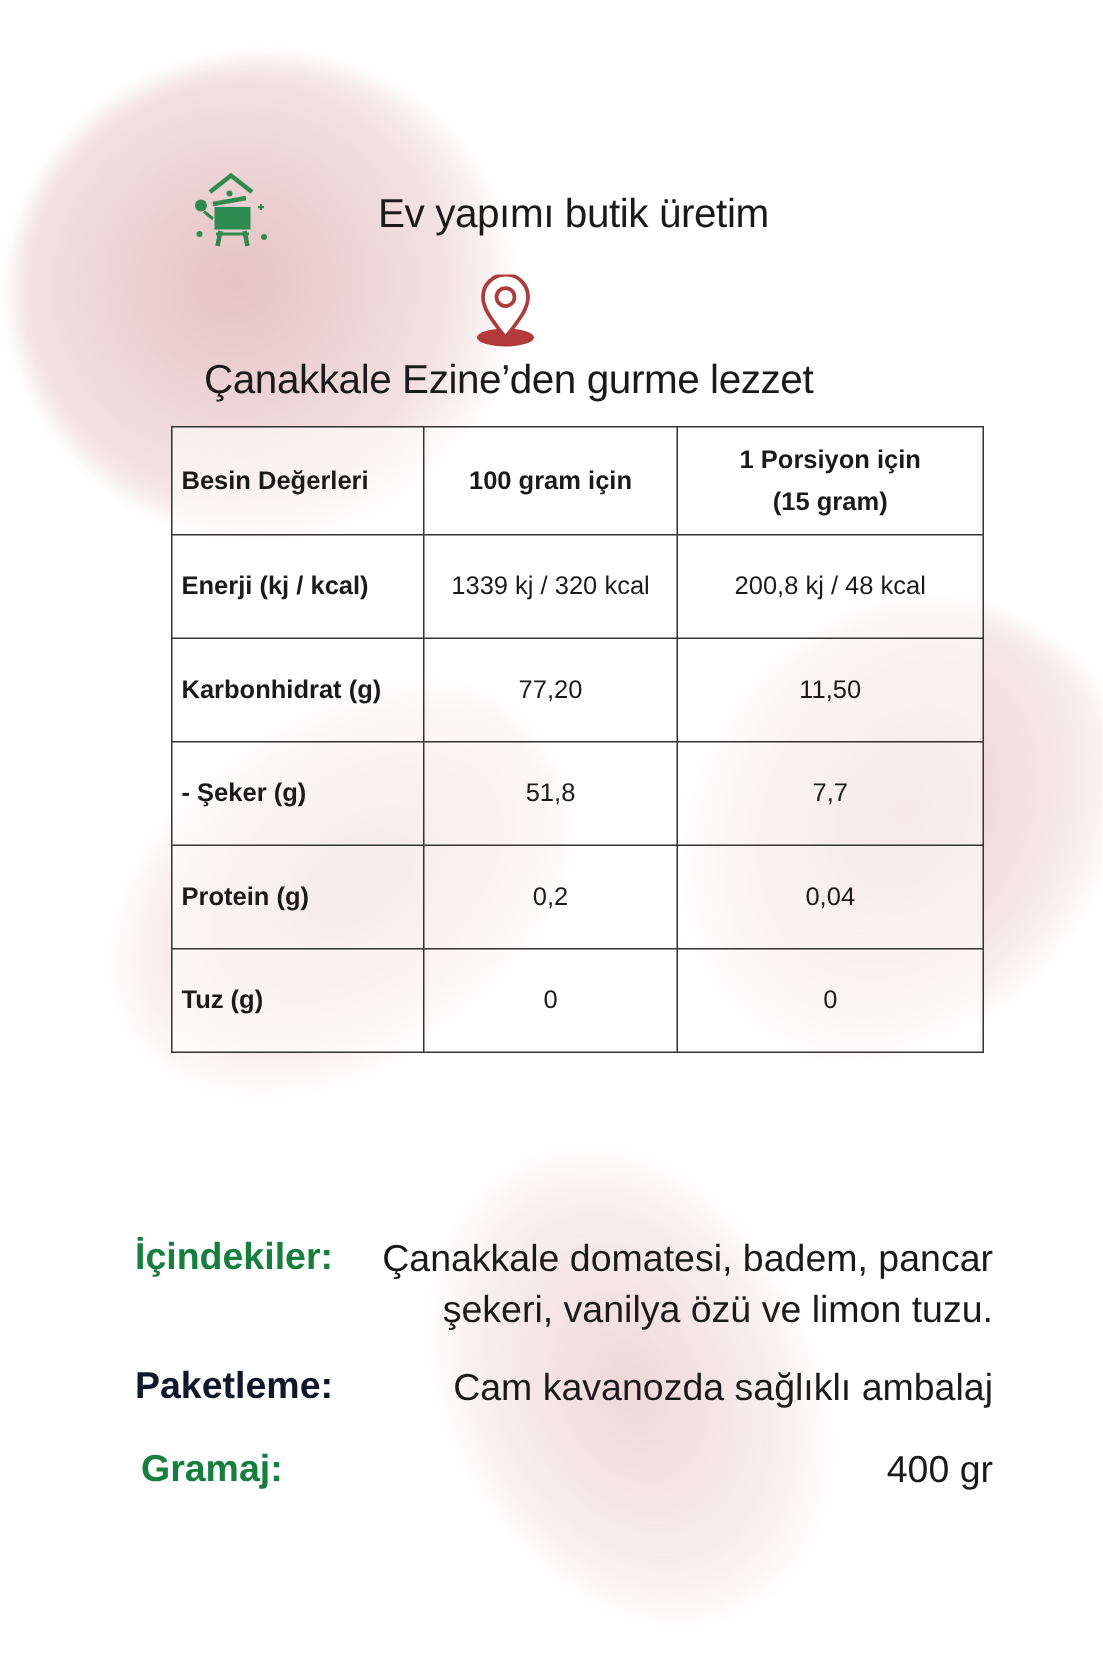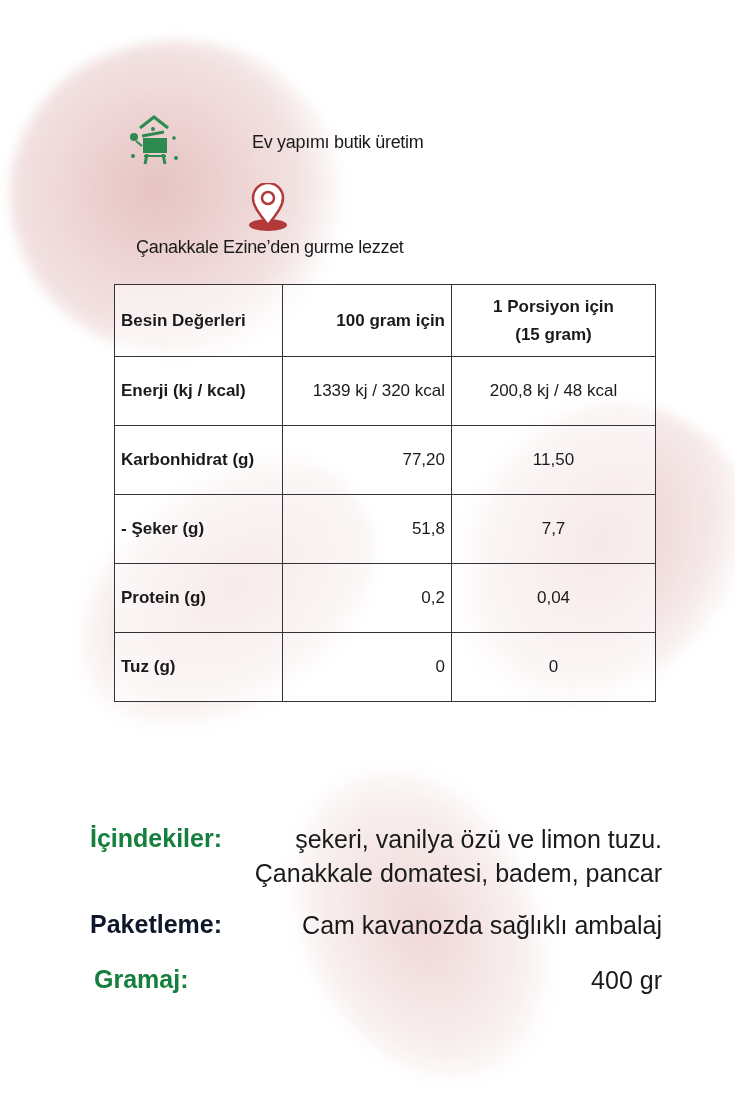--- a/index.html
+++ b/index.html
@@ -27,21 +27,21 @@
     }
     .blob4 {
       left:300px; top:760px; width:240px; height:330px;
       background:radial-gradient(ellipse at 50% 50%, rgba(196,100,100,0.26), rgba(200,120,120,0.12) 55%, rgba(255,255,255,0) 75%);
       transform:rotate(-25deg); border-radius:50% 50% 45% 55%;
     }
     .feature { position:absolute; display:flex; align-items:center; }
     .feature-1 { left:128px; top:112px; }
     .feature-2 { left:132px; top:183px;flex-direction:column; }
     .feature-text {
-      font-size:18px; color:#1a1a1a; white-space:nowrap;
+      font-size:27px; color:#1a1a1a; white-space:nowrap;
       letter-spacing:-0.3px;
     }
     .feature-1 .feature-text { margin-left:72px; }
     .feature-2 .feature-text { margin-left:4px; }
     .icon { display:inline-block; }
 
     table.nutrition {
       position:absolute; left:114px; top:284px;
       width:542px; border-collapse:collapse;
       font-size:17px;
@@ -49,21 +49,21 @@
     table.nutrition td, table.nutrition th {
       border:1.3px solid #333;
       height:68px; padding:0 6px;
       background:rgba(255,255,255,0.55);
       font-weight:normal;
     }
     table.nutrition th { text-align:center; font-weight:bold; }
     table.nutrition th.first, table.nutrition td.first {
       text-align:left; font-weight:bold; width:155px; padding-left:6px;
     }
-    table.nutrition .c2 { width:156px; text-align:right; }
+    table.nutrition .c2 { width:156px; text-align:center; }
     table.nutrition .c3 { text-align:center; }
     table.nutrition tr.head th { height:71px; line-height:28px; }
 
     .info-row { position:absolute; left:0; width:735px; font-size:25px; }
     .info-label { position:absolute; font-weight:bold; white-space:nowrap; }
     .info-value { position:absolute; right:73px; text-align:right; white-space:nowrap; line-height:34px; }
     .label-red { color:#15803d; }
     .row-ing { top:822px; }
     .row-ing .info-label { left:90px; top:2px; }
     .row-pack { top:908px; }
@@ -144,22 +144,22 @@
     <td class="first">Tuz (g)</td>
     <td class="c2">0</td>
     <td class="c3">0</td>
   </tr>
 </tbody>
   </table>
 
 <div class="info-row row-ing">
   <span class="info-label label-red">İçindekiler:</span>
   <div class="info-value">
+    <div>Çanakkale domatesi, badem, pancar</div>
     <div>şekeri, vanilya özü ve limon tuzu.</div>
-    <div>Çanakkale domatesi, badem, pancar</div>
   </div>
 </div>
 
 <div class="info-row row-pack">
   <span class="info-label">Paketleme:</span>
   <div class="info-value">Cam kavanozda sağlıklı ambalaj</div>
 </div>
 
 <div class="info-row row-gram">
   <span class="info-label label-red">Gramaj:</span>

